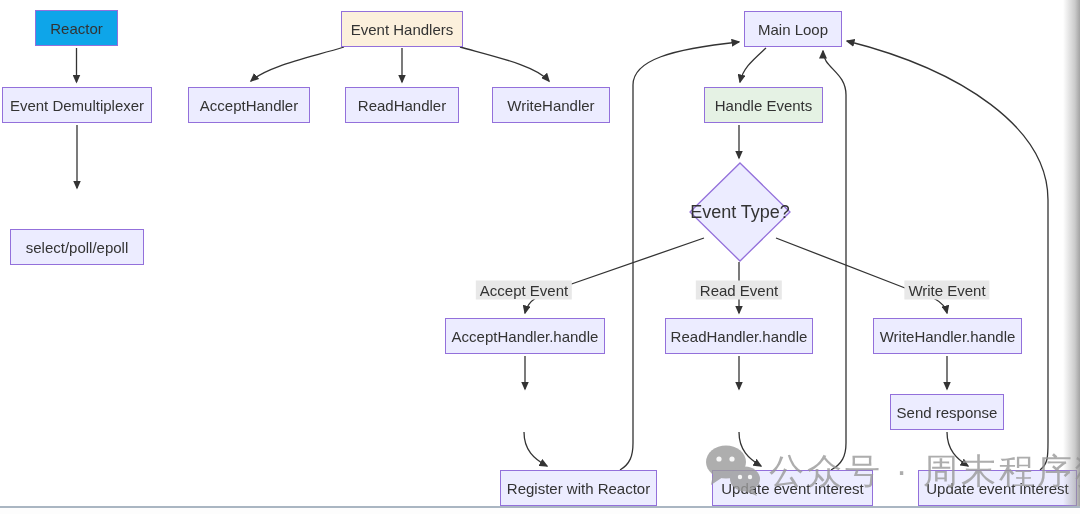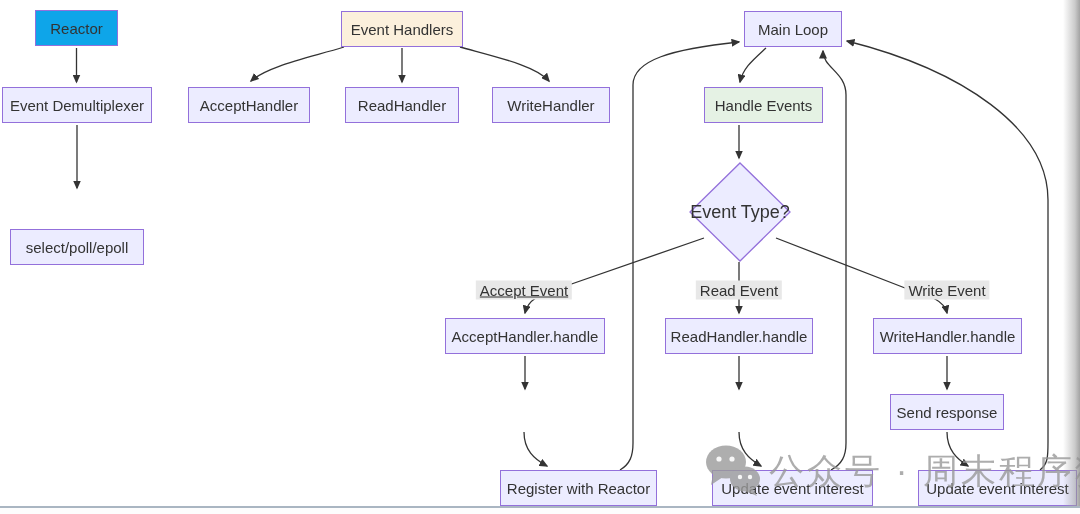--- a/index.html
+++ b/index.html
@@ -124,21 +124,21 @@
   <div class="node cream" style="left:341px;top:11px;width:122px;">Event Handlers</div>
   <div class="node" style="left:188px;top:87px;width:122px;">AcceptHandler</div>
   <div class="node" style="left:345px;top:87px;width:114px;">ReadHandler</div>
   <div class="node" style="left:492px;top:87px;width:118px;">WriteHandler</div>
 
   <div class="node" style="left:744px;top:11px;width:98px;">Main Loop</div>
   <div class="node green" style="left:680px;top:87px;width:119px;">Handle Events</div>
 
   <div class="diamond-label" style="left:740px;top:212px;">Event Type?</div>
 
-  <div class="edge-label" style="left:524px;top:290px;text-decoration:underline;">Accept Event</div>
+  <div class="edge-label" style="left:524px;top:290px;">Accept Event</div>
   <div class="edge-label" style="left:739px;top:290px;text-align:right;">Read Event</div>
   <div class="edge-label" style="left:947px;top:290px;">Write Event</div>
 
   <div class="node" style="left:445px;top:318px;width:160px;">AcceptHandler.handle</div>
   <div class="node" style="left:665px;top:318px;width:148px;">ReadHandler.handle</div>
   <div class="node" style="left:873px;top:318px;width:149px;">WriteHandler.handle</div>
 
   <div class="node" style="left:890px;top:394px;width:114px;">Send response</div>
 
   <div class="node" style="left:500px;top:470px;width:157px;">Register with Reactor</div>

